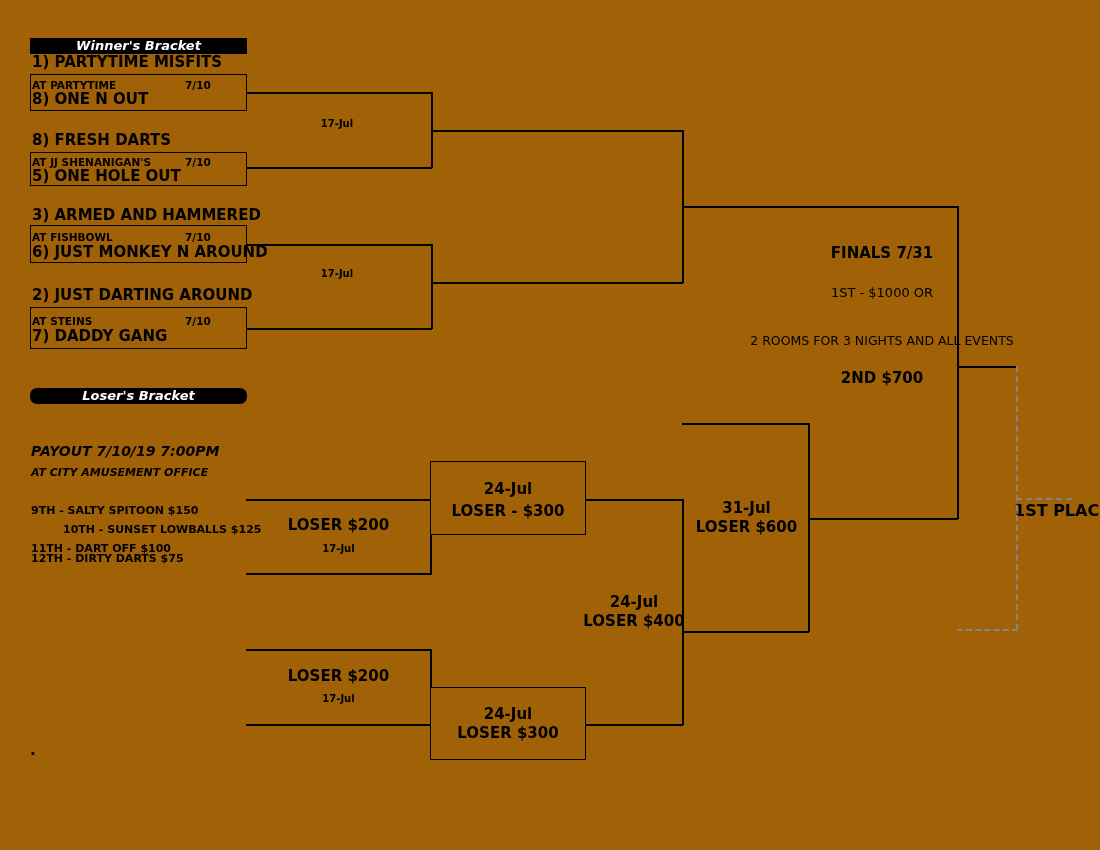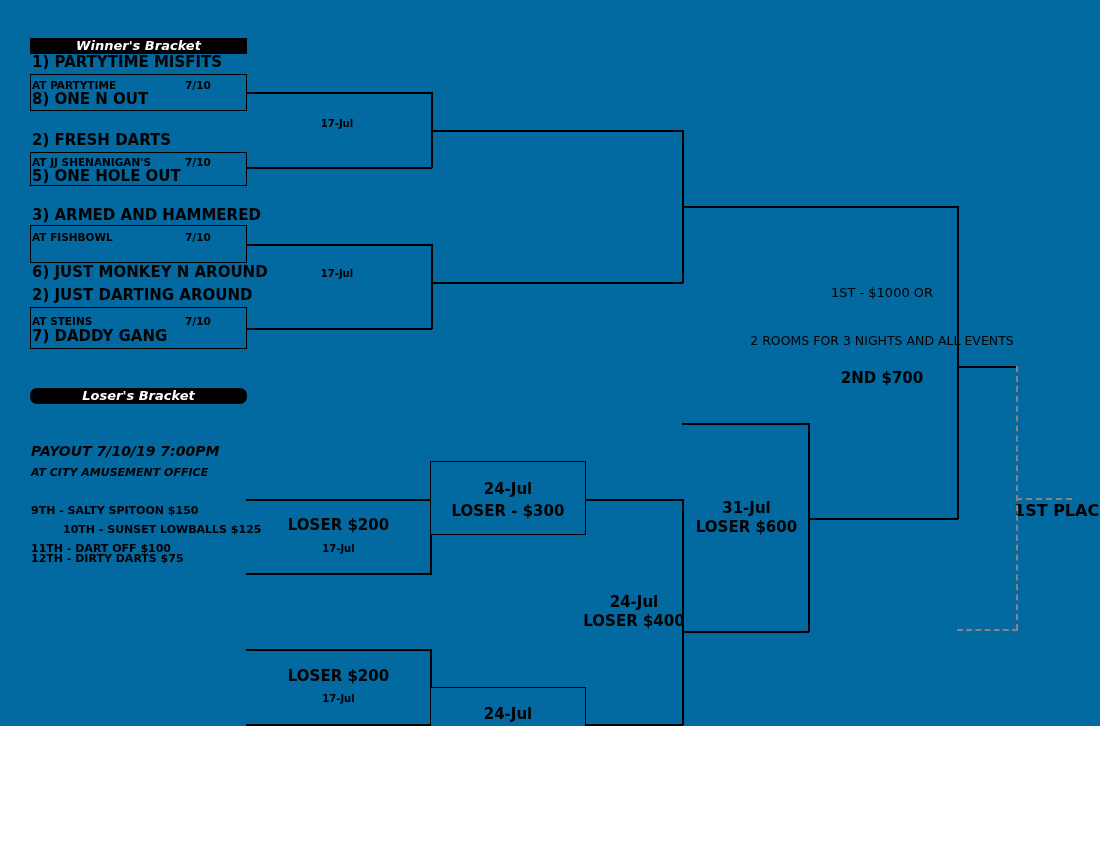--- a/index.html
+++ b/index.html
@@ -1,17 +1,17 @@
 <!DOCTYPE html>
 <html><head>
 <meta charset="utf-8">
 <style>
   html,body { margin:0; padding:0; background:#fff; }
   #stage {
-    position:relative; width:1100px; height:726px; background:#0369a1;
+    position:relative; width:1100px; height:850px; background:#a16207;
     font-family:"DejaVu Sans","Liberation Sans",sans-serif; color:#000;
     overflow:hidden;
   }
   .hl { position:absolute; height:1.5px; background:#000; }
   .vl { position:absolute; width:1.5px; background:#000; }
   .box { position:absolute; border:1.5px solid #000; background:transparent; box-sizing:border-box; }
   .dhl { position:absolute; height:0; border-top:2px dashed #858585; }
   .dvl { position:absolute; width:0; border-left:2px dashed #858585; }
   .bar {
     position:absolute; left:30px; width:217px; height:16px; background:#000;
@@ -39,31 +39,31 @@
   <div class="bar" style="top:38px;">
     <span>Winner's Bracket</span>
   </div>
 
   <div class="team" style="top:55px;">1) PARTYTIME MISFITS</div>
   <div class="box" style="left:30px; top:74px; width:217px; height:37px;"></div>
   <div class="venue" style="top:80px;">AT PARTYTIME</div>
   <div class="vdate" style="top:80px;">7/10</div>
   <div class="team" style="top:92px;">8) ONE N OUT</div>
 
-  <div class="team" style="top:133px;">2) FRESH DARTS</div>
+  <div class="team" style="top:133px;">8) FRESH DARTS</div>
   <div class="box" style="left:30px; top:152px; width:217px; height:34px;"></div>
   <div class="venue" style="top:157px;">AT JJ SHENANIGAN'S</div>
   <div class="vdate" style="top:157px;">7/10</div>
   <div class="team" style="top:169px;">5) ONE HOLE OUT</div>
 
   <div class="team" style="top:208px;">3) ARMED AND HAMMERED</div>
   <div class="box" style="left:30px; top:225px; width:217px; height:38px;"></div>
   <div class="venue" style="top:232px;">AT FISHBOWL</div>
   <div class="vdate" style="top:232px;">7/10</div>
-  <div class="team" style="top:245px;margin-top:20px;">6) JUST MONKEY N AROUND</div>
+  <div class="team" style="top:245px;">6) JUST MONKEY N AROUND</div>
 
   <div class="team" style="top:288px;">2) JUST DARTING AROUND</div>
   <div class="box" style="left:30px; top:307px; width:217px; height:42px;"></div>
   <div class="venue" style="top:316px;">AT STEINS</div>
   <div class="vdate" style="top:316px;">7/10</div>
   <div class="team" style="top:329px;">7) DADDY GANG</div>
 
   <div class="hl" style="left:246px; top:92px;  width:186px;"></div>
   <div class="hl" style="left:246px; top:167px; width:186px;"></div>
   <div class="vl" style="left:431px; top:92px;  height:76px;"></div>
@@ -74,20 +74,21 @@
   <div class="hl" style="left:431px; top:282px; width:252px;"></div>
   <div class="vl" style="left:682px; top:130px; height:153px;"></div>
   <div class="hl" style="left:682px; top:206px; width:276px;"></div>
   <div class="vl" style="left:957px; top:206px; height:313px;"></div>
   <div class="hl" style="left:957px; top:366px; width:61px;"></div>
   <div class="hl" style="left:808px; top:518px; width:150px;"></div>
 
   <div class="ctr b10" style="left:277px; top:118px; width:120px;">17-Jul</div>
   <div class="ctr b10" style="left:277px; top:268px; width:120px;">17-Jul</div>
 
+  <div class="ctr fin-title" style="left:682px; top:244px; width:400px;">FINALS 7/31</div>
   <div class="ctr prize" style="left:682px; top:283px; width:400px;">1ST - $1000 OR</div>
   <div class="ctr note" style="left:682px; top:333px; width:400px;">2 ROOMS FOR 3 NIGHTS AND ALL EVENTS</div>
   <div class="ctr fin-title" style="left:682px; top:369px; width:400px;">2ND $700</div>
   <div class="ctr" style="left:1014px; top:501px; width:100px; font-weight:bold; font-size:16px; text-align:left;">1ST PLACE</div>
 
   <div class="dvl" style="left:1016px; top:366px; height:264px;"></div>
   <div class="dhl" style="left:1016px; top:498px; width:56px;"></div>
   <div class="dhl" style="left:957px;  top:629px; width:61px;"></div>
 
   <div class="bar" style="top:388px;border-radius:7px;">

